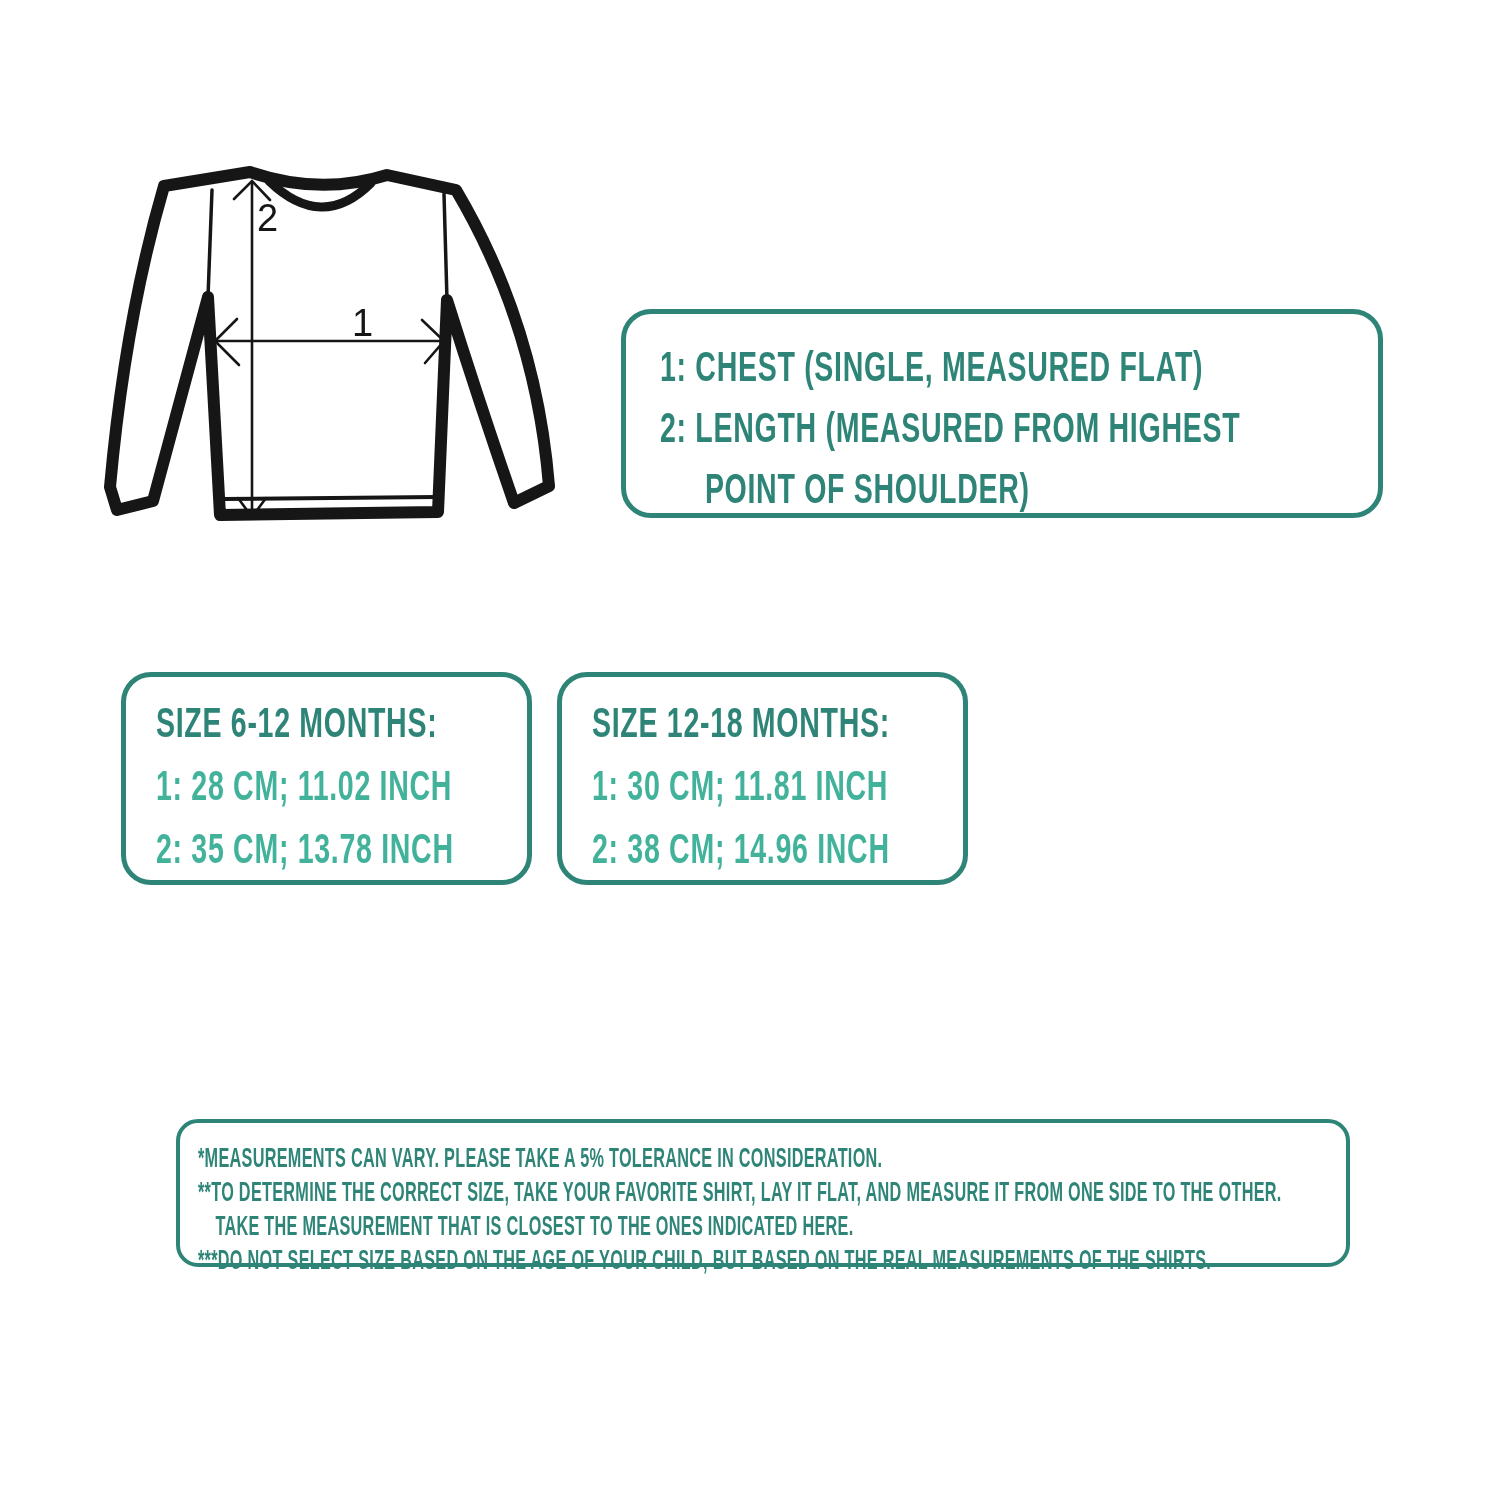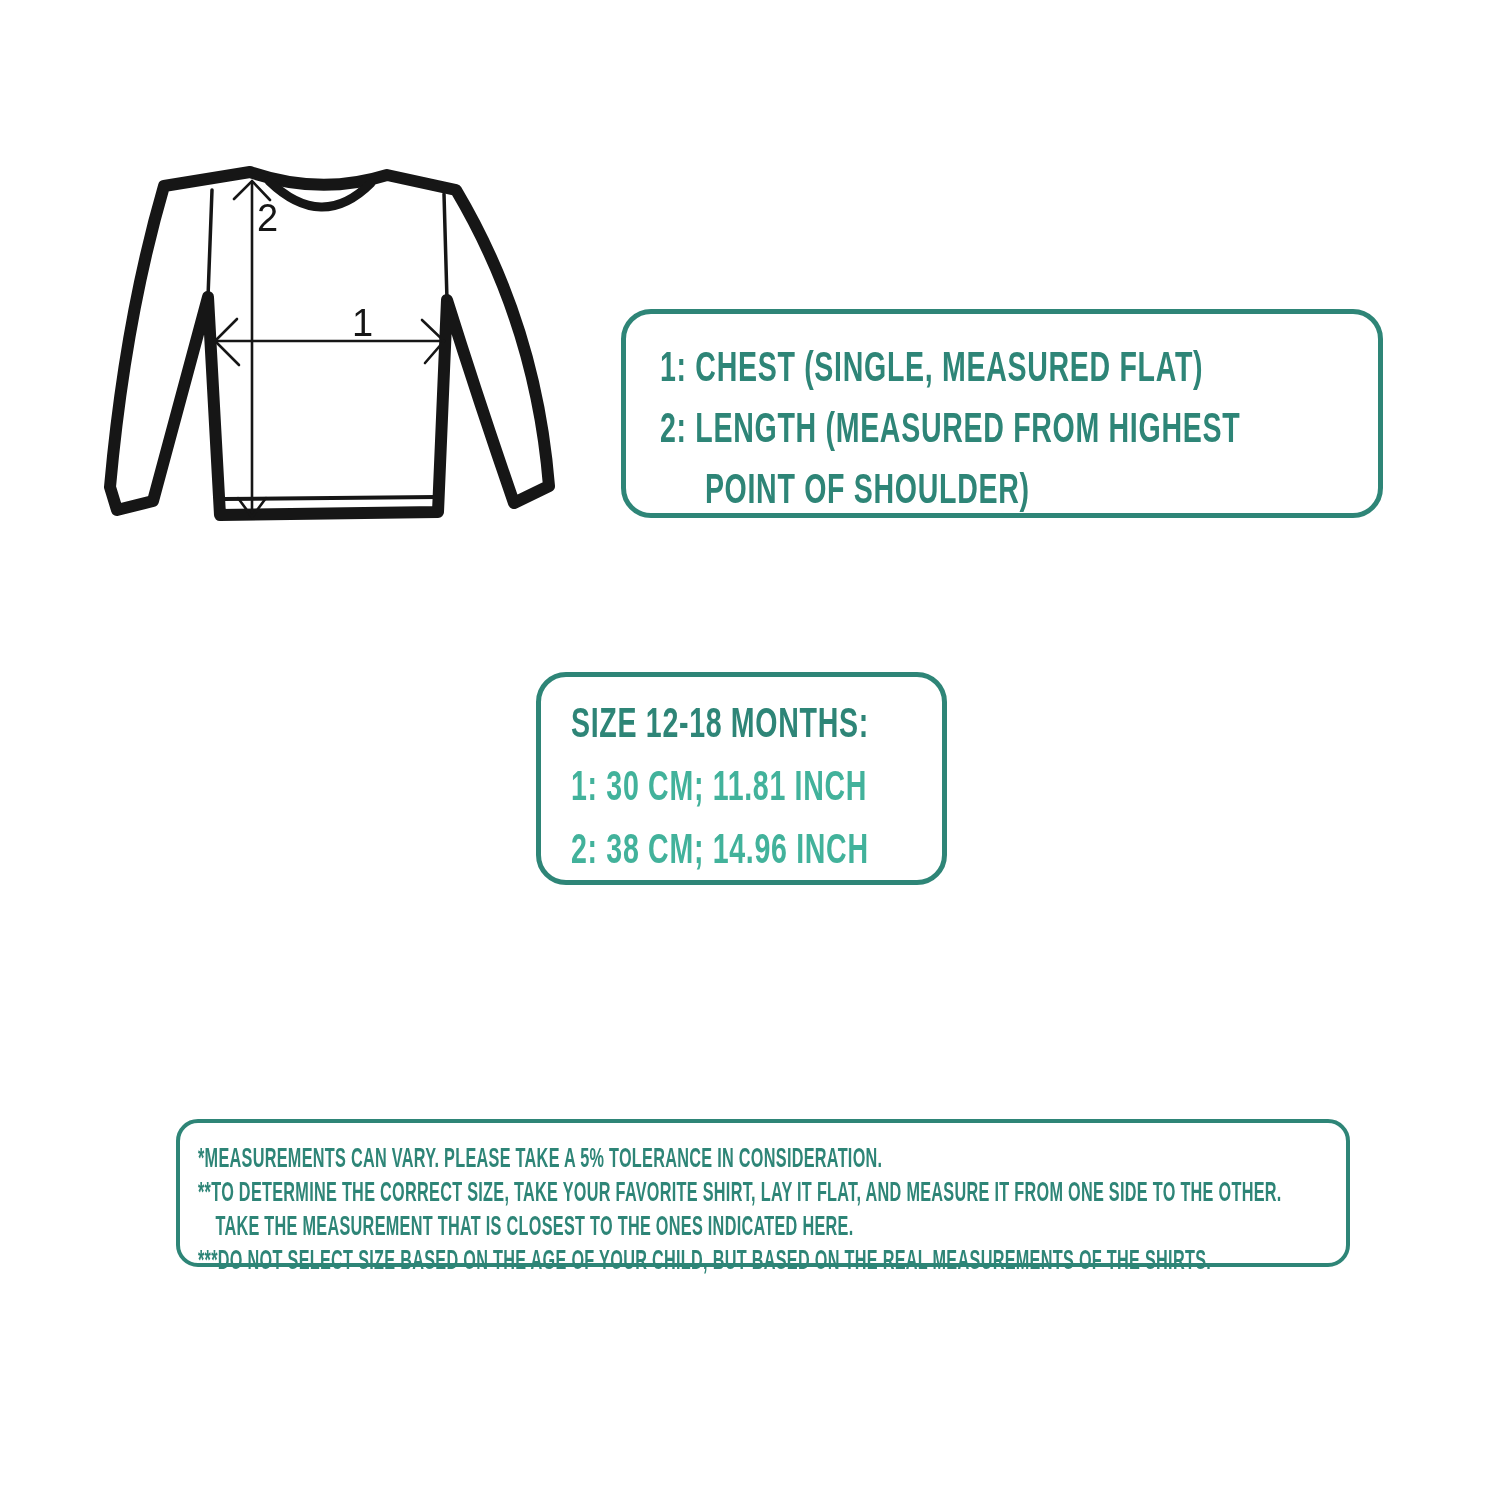--- a/index.html
+++ b/index.html
@@ -33,21 +33,21 @@
   
   .legend-box{left:621px;top:281px;width:762px;height:209px;padding:22px 0 0 34px;margin-top:28px;}
   .legend-box .tline{font-size:42px;line-height:61px;color:var(--teal-dark);}
   .legend-box .indent{padding-left:66px;}
   
   .size-box{top:672px;width:411px;height:213px;padding:14px 0 0 30px;}
   .size-box .tline{font-size:42px;line-height:63px;}
   .size-title{color:var(--teal-dark);}
   .size-line{color:var(--green-light);}
   .size-box-1{left:121px;}
-  .size-box-2{left:536px;}
+  .size-box-2{left:557px;}
   .size-box-3{left:1009px;}
   
   .footnote-box{left:176px;top:1119px;width:1174px;height:148px;border-width:4px;border-radius:22px;padding:18px 4px 0 18px;}
   .footnote-box .tline{font-size:28px;line-height:34px;color:var(--teal-dark);transform:scaleX(0.58);letter-spacing:0.5px;}
   .footnote-box .indent{padding-left:30px;}
 </style>
 </head>
 <body>
 
 <div class="canvas">
@@ -71,20 +71,25 @@
     <text x="157" y="81">2</text>
     <text x="252" y="186">1</text>
   </svg>
 
   <div class="box legend-box">
     <div class="tline">1: Chest (single, measured flat)</div>
     <div class="tline">2: length (measured from highest</div>
     <div class="tline indent">point of shoulder)</div>
   </div>
 
+  <div class="box size-box size-box-1">
+    <div class="tline size-title">Size 6-12 months:</div>
+    <div class="tline size-line">1: 28 cm; 11.02 inch</div>
+    <div class="tline size-line">2: 35 cm; 13.78 inch</div>
+  </div>
 
   <div class="box size-box size-box-2">
     <div class="tline size-title">Size 12-18 months:</div>
     <div class="tline size-line">1: 30 cm; 11.81 inch</div>
     <div class="tline size-line">2: 38 cm; 14.96 inch</div>
   </div>
 
 
   <div class="box footnote-box">
     <div class="tline">*Measurements can vary. Please take a 5% tolerance in consideration.</div>

